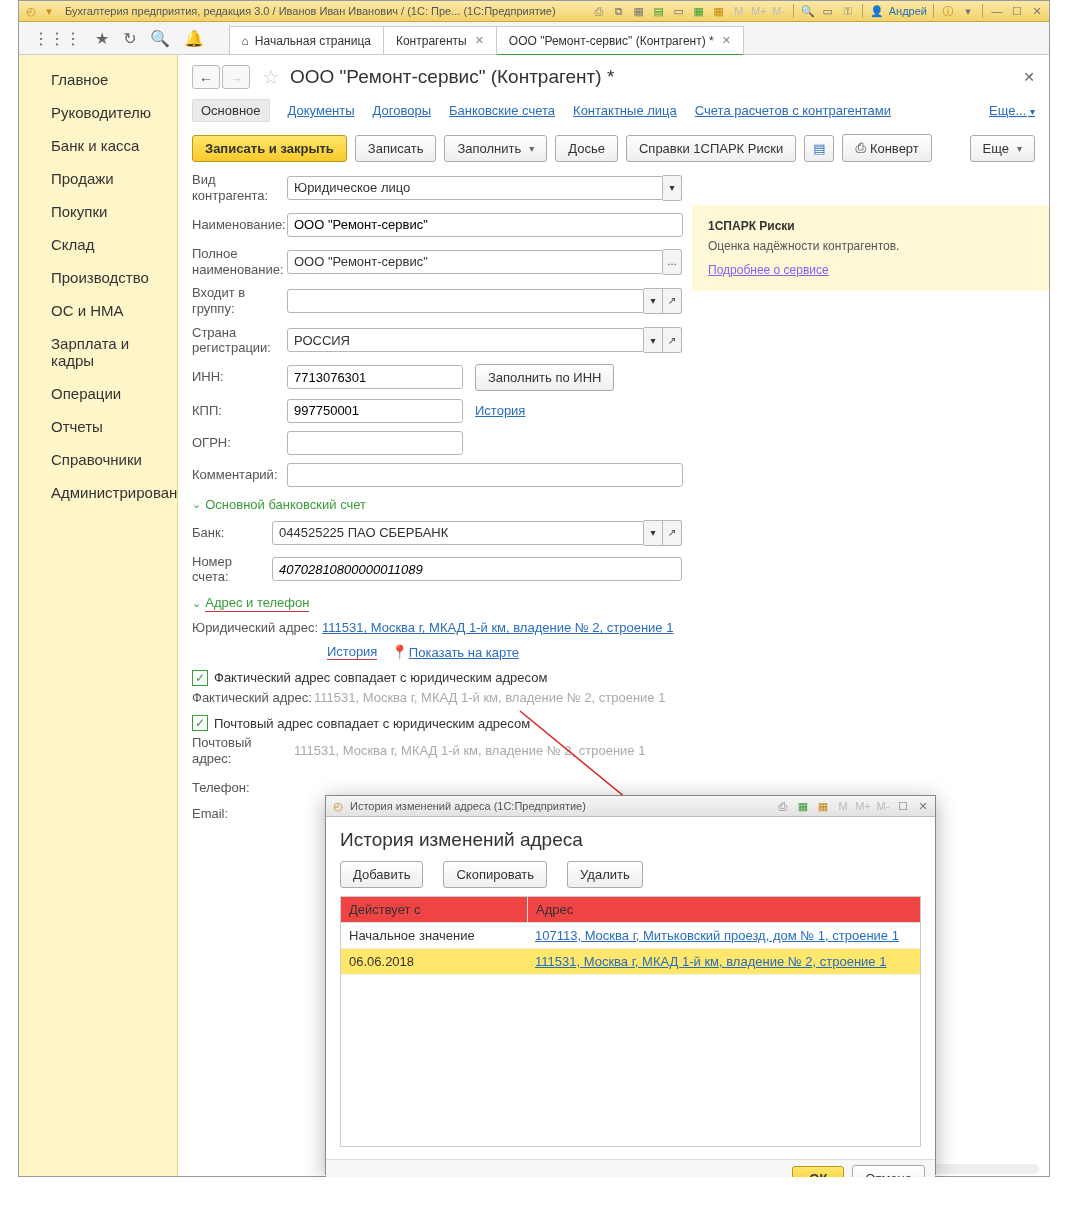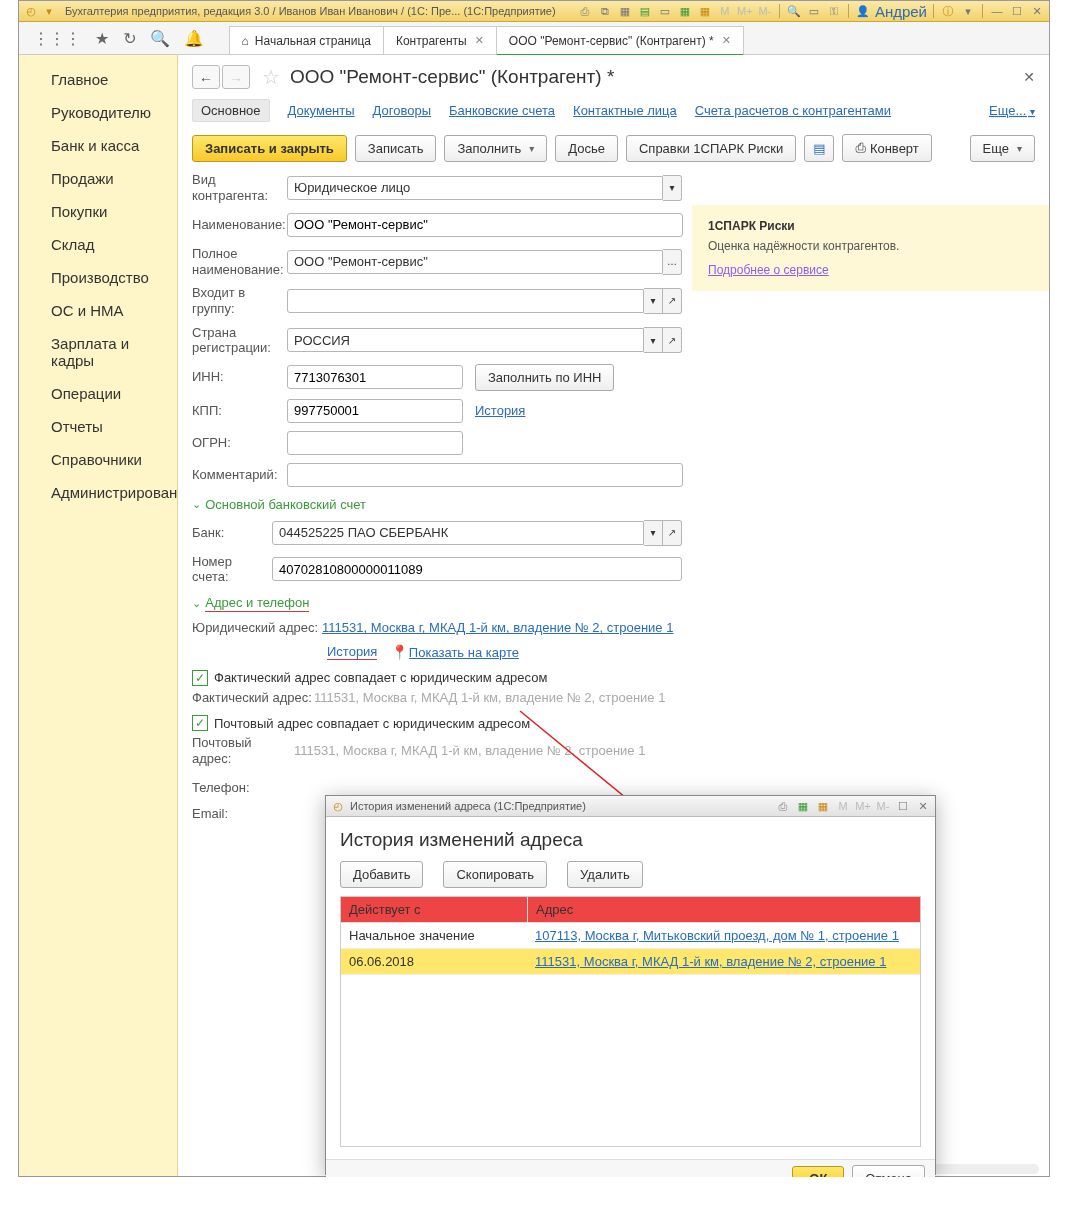--- a/index.html
+++ b/index.html
@@ -5,21 +5,21 @@
 html,body{margin:0;padding:0;font-family:Arial,sans-serif;font-size:13px;color:#333;background:#fff}
 .app{width:1030px;height:1175px;border:1px solid #999;margin:0 auto;position:relative;background:#fff}
 .titlebar{height:20px;background:linear-gradient(#fbe9a8,#f3d26b);display:flex;align-items:center;padding:0 4px;font-size:11px;color:#555;border-bottom:1px solid #c7a93a}
 .titlebar .tb-left{display:flex;align-items:center;gap:2px}
 .titlebar .tb-title{margin-left:6px;white-space:nowrap;overflow:hidden}
 .titlebar .tb-right{margin-left:auto;display:flex;align-items:center;gap:4px}
 .tb-ico{width:16px;height:16px;display:inline-flex;align-items:center;justify-content:center;color:#777;font-size:11px}
 .tb-ico.blue{color:#2a6db8}
 .tb-ico.green{color:#3a9b3a}
 .tb-ico.amber{color:#c78a12}
-.tb-user{color:#2a6db8;font-size:15px}
+.tb-user{color:#2a6db8;font-size:11px}
 .tb-sep{width:1px;height:14px;background:#bba55a;margin:0 2px}
 .toolbar{height:32px;border-bottom:1px solid #ccc;display:flex;align-items:stretch;background:#f5f5f5}
 .tool-icons{display:flex;align-items:center;gap:14px;padding:0 14px;border-right:none}
 .tool-ico{font-size:16px;color:#666}
 .tabs{display:flex;align-items:stretch;margin-left:10px}
 .tab{display:flex;align-items:center;padding:0 12px;border:1px solid #ccc;border-bottom:none;background:#fff;margin-top:4px;margin-right:-1px;font-size:12px;color:#333;height:27px}
 .tab.home{gap:6px}
 .tab.active{border-bottom:2px solid #3a9b3a;background:#fff}
 .tab .close{margin-left:8px;color:#888;font-size:11px}
 .body{display:flex;height:calc(100% - 54px);position:relative}
@@ -268,21 +268,21 @@
         <div class="frow">
           <div class="flabel" style="width:80px">Банк:</div>
           <div class="fselect" style="width:410px">
             <div class="fsel-box">044525225 ПАО СБЕРБАНК</div>
             <div class="fsel-btn">▾</div>
             <div class="fsel-btn">↗</div>
           </div>
         </div>
         <div class="frow">
           <div class="flabel" style="width:80px">Номер счета:</div>
-          <input class="finput" style="width: 396px;" value="40702810800000011089">
+          <input class="finput" style="width: 396px; font-style: italic;" value="40702810800000011089">
         </div>
 
         <div class="section red">
             <span class="chev">⌄</span>
             <span class="u">Адрес и телефон</span>
           </div>
         <div class="frow">
           <div class="flabel" style="width:130px">Юридический адрес:</div>
           <span class="addr-link">111531, Москва г, МКАД 1-й км, владение № 2, строение 1</span>
         </div>

